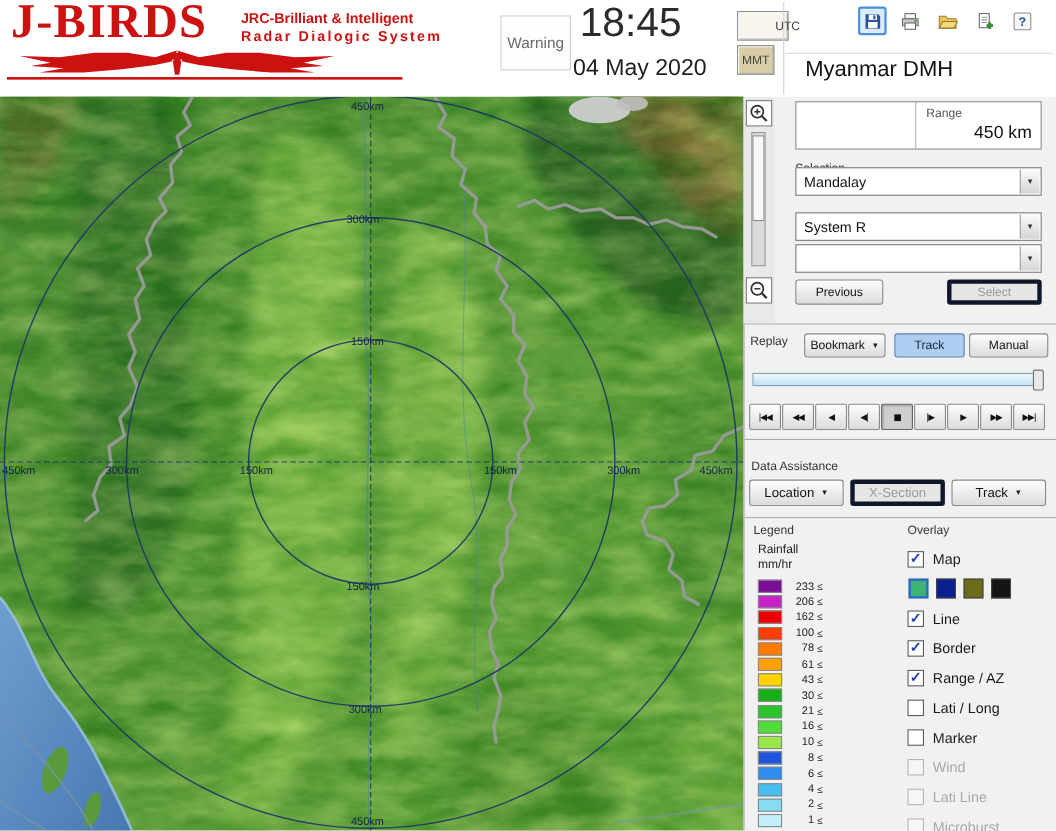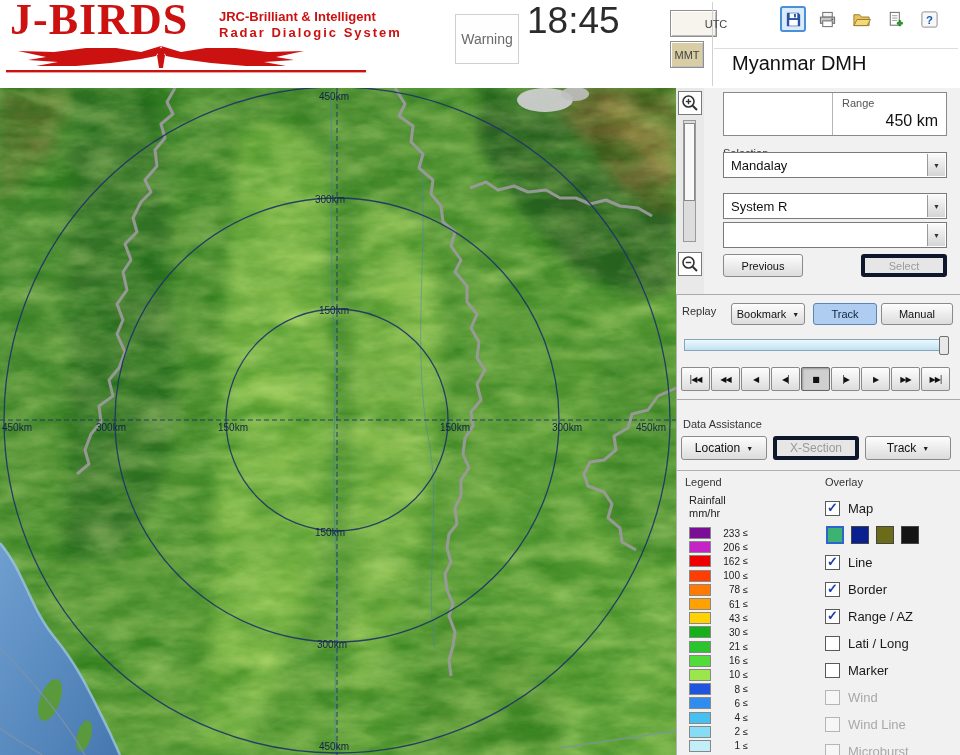--- a/index.html
+++ b/index.html
@@ -123,20 +123,21 @@
           <path d="M151,11 L159,11 L157,24 L153,24 Z"></path>
           <rect x="0" y="26" width="360" height="2.4"></rect>
         </g>
       </svg>
     </div>
 
     <div class="warning-btn">
       <span>Warning</span>
     </div>
     <div class="clock-time">18:45</div>
+    <div class="clock-date">04 May 2020</div>
     <div class="tz-btn tz-utc">UTC</div>
     <div class="tz-btn tz-mmt">MMT</div>
     <div class="hdr-vsep"></div>
     <div class="title-sep"></div>
 
     <div class="toolbar">
       <div class="tool-btn focused">
         <svg width="19" height="19" viewBox="0 0 20 20">
           <path d="M3,3 h12 l2,2 v12 h-14 z" fill="#2952a3"></path>
           <rect x="6" y="3.5" width="8" height="5" fill="#fff"></rect>
@@ -473,21 +474,21 @@
       <div class="ov-row disabled" style="top:189px;">
         <span class="cb">
             <span class="mark"></span>
           </span>
         <span class="ov-label">Wind</span>
       </div>
       <div class="ov-row disabled" style="top:216px;">
         <span class="cb">
             <span class="mark"></span>
           </span>
-        <span class="ov-label">Wind Line</span>
+        <span class="ov-label">Lati Line</span>
       </div>
       <div class="ov-row disabled" style="top:243px;">
         <span class="cb">
             <span class="mark"></span>
           </span>
         <span class="ov-label">Microburst</span>
       </div>
     </div>
   </div>
 

